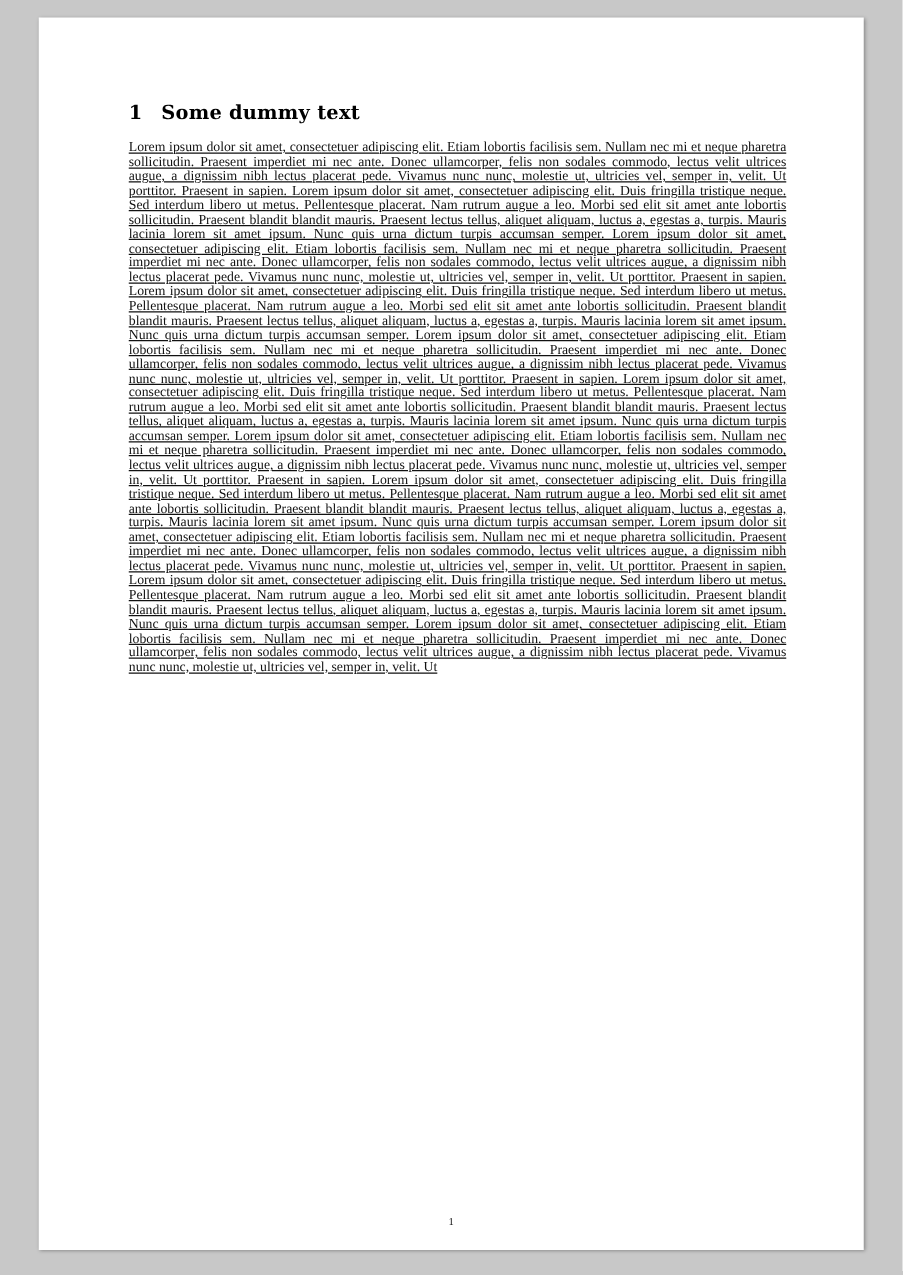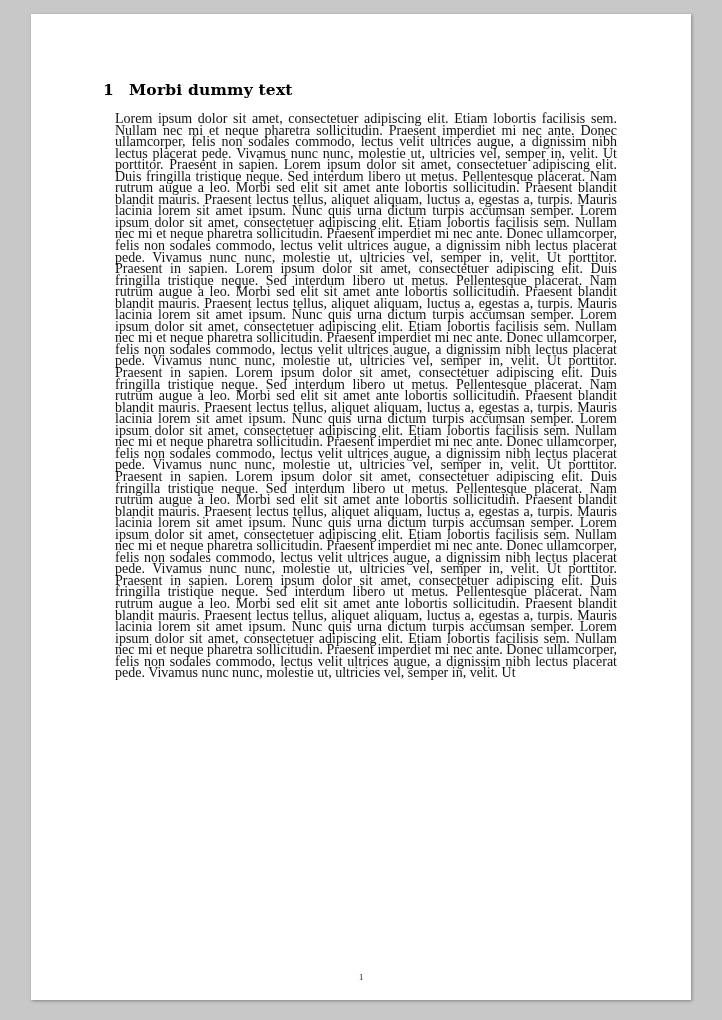--- a/index.html
+++ b/index.html
@@ -44,27 +44,28 @@
   }
   .section-number {
     width: 26px;
     flex: 0 0 26px;
   }
   .section-title {
     flex: 1 1 auto;
   }
   .body-text {
     font-family: "Liberation Serif", serif;
-    font-size: 14px;
+    font-size: 11px;
     line-height: 11.55px;
     text-align: justify;
     text-justify: inter-word;
     color: #111;
     hyphens: none;
-    margin: 12px;
+    margin: 0;
+    text-decoration: underline;
   }
   .body-text p {
     margin: 0;
     text-indent: 0;
   }
   .page-number {
     position: absolute;
     left: 0;
     right: 0;
     bottom: 18px;
@@ -75,21 +76,21 @@
   }
 </style>
 </head>
 <body>
 
 <div class="page-wrap">
   <div class="page">
 
     <h1 class="section-heading">
       <span class="section-number">1</span>
-      <span class="section-title">Morbi dummy text</span>
+      <span class="section-title">Some dummy text</span>
     </h1>
 
     <div class="body-text">
       <p>Lorem ipsum dolor sit amet, consectetuer adipiscing elit. Etiam lobortis facilisis sem. Nullam nec mi et neque pharetra sollicitudin. Praesent imperdiet mi nec ante. Donec ullamcorper, felis non sodales commodo, lectus velit ultrices augue, a dignissim nibh lectus placerat pede. Vivamus nunc nunc, molestie ut, ultricies vel, semper in, velit. Ut porttitor. Praesent in sapien. Lorem ipsum dolor sit amet, consectetuer adipiscing elit. Duis fringilla tristique neque. Sed interdum libero ut metus. Pellentesque placerat. Nam rutrum augue a leo. Morbi sed elit sit amet ante lobortis sollicitudin. Praesent blandit blandit mauris. Praesent lectus tellus, aliquet aliquam, luctus a, egestas a, turpis. Mauris lacinia lorem sit amet ipsum. Nunc quis urna dictum turpis accumsan semper. Lorem ipsum dolor sit amet, consectetuer adipiscing elit. Etiam lobortis facilisis sem. Nullam nec mi et neque pharetra sollicitudin. Praesent imperdiet mi nec ante. Donec ullamcorper, felis non sodales commodo, lectus velit ultrices augue, a dignissim nibh lectus placerat pede. Vivamus nunc nunc, molestie ut, ultricies vel, semper in, velit. Ut porttitor. Praesent in sapien. Lorem ipsum dolor sit amet, consectetuer adipiscing elit. Duis fringilla tristique neque. Sed interdum libero ut metus. Pellentesque placerat. Nam rutrum augue a leo. Morbi sed elit sit amet ante lobortis sollicitudin. Praesent blandit blandit mauris. Praesent lectus tellus, aliquet aliquam, luctus a, egestas a, turpis. Mauris lacinia lorem sit amet ipsum. Nunc quis urna dictum turpis accumsan semper. Lorem ipsum dolor sit amet, consectetuer adipiscing elit. Etiam lobortis facilisis sem. Nullam nec mi et neque pharetra sollicitudin. Praesent imperdiet mi nec ante. Donec ullamcorper, felis non sodales commodo, lectus velit ultrices augue, a dignissim nibh lectus placerat pede. Vivamus nunc nunc, molestie ut, ultricies vel, semper in, velit. Ut porttitor. Praesent in sapien. Lorem ipsum dolor sit amet, consectetuer adipiscing elit. Duis fringilla tristique neque. Sed interdum libero ut metus. Pellentesque placerat. Nam rutrum augue a leo. Morbi sed elit sit amet ante lobortis sollicitudin. Praesent blandit blandit mauris. Praesent lectus tellus, aliquet aliquam, luctus a, egestas a, turpis. Mauris lacinia lorem sit amet ipsum. Nunc quis urna dictum turpis accumsan semper. Lorem ipsum dolor sit amet, consectetuer adipiscing elit. Etiam lobortis facilisis sem. Nullam nec mi et neque pharetra sollicitudin. Praesent imperdiet mi nec ante. Donec ullamcorper, felis non sodales commodo, lectus velit ultrices augue, a dignissim nibh lectus placerat pede. Vivamus nunc nunc, molestie ut, ultricies vel, semper in, velit. Ut porttitor. Praesent in sapien. Lorem ipsum dolor sit amet, consectetuer adipiscing elit. Duis fringilla tristique neque. Sed interdum libero ut metus. Pellentesque placerat. Nam rutrum augue a leo. Morbi sed elit sit amet ante lobortis sollicitudin. Praesent blandit blandit mauris. Praesent lectus tellus, aliquet aliquam, luctus a, egestas a, turpis. Mauris lacinia lorem sit amet ipsum. Nunc quis urna dictum turpis accumsan semper. Lorem ipsum dolor sit amet, consectetuer adipiscing elit. Etiam lobortis facilisis sem. Nullam nec mi et neque pharetra sollicitudin. Praesent imperdiet mi nec ante. Donec ullamcorper, felis non sodales commodo, lectus velit ultrices augue, a dignissim nibh lectus placerat pede. Vivamus nunc nunc, molestie ut, ultricies vel, semper in, velit. Ut porttitor. Praesent in sapien. Lorem ipsum dolor sit amet, consectetuer adipiscing elit. Duis fringilla tristique neque. Sed interdum libero ut metus. Pellentesque placerat. Nam rutrum augue a leo. Morbi sed elit sit amet ante lobortis sollicitudin. Praesent blandit blandit mauris. Praesent lectus tellus, aliquet aliquam, luctus a, egestas a, turpis. Mauris lacinia lorem sit amet ipsum. Nunc quis urna dictum turpis accumsan semper. Lorem ipsum dolor sit amet, consectetuer adipiscing elit. Etiam lobortis facilisis sem. Nullam nec mi et neque pharetra sollicitudin. Praesent imperdiet mi nec ante. Donec ullamcorper, felis non sodales commodo, lectus velit ultrices augue, a dignissim nibh lectus placerat pede. Vivamus nunc nunc, molestie ut, ultricies vel, semper in, velit. Ut</p>
     </div>
 
     <div class="page-number">1</div>
 
   </div>
 </div>

